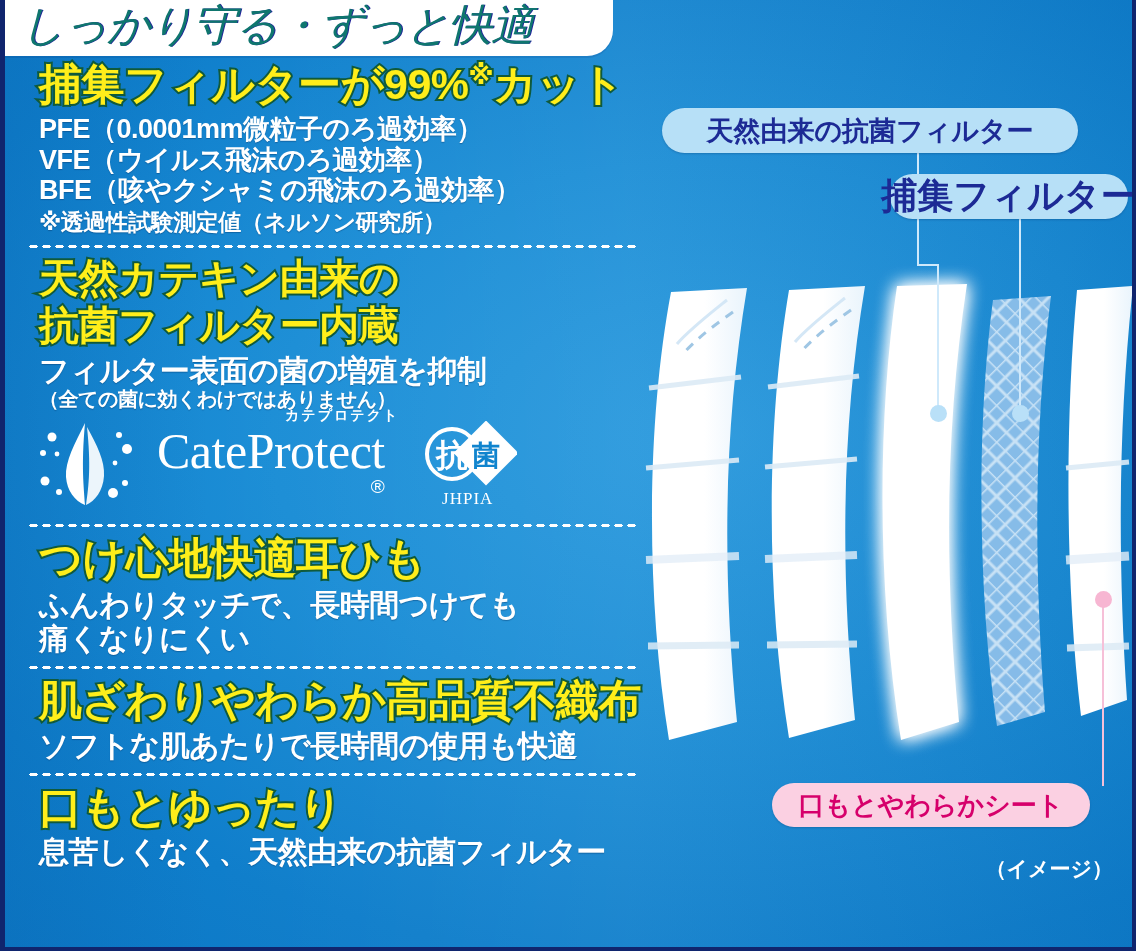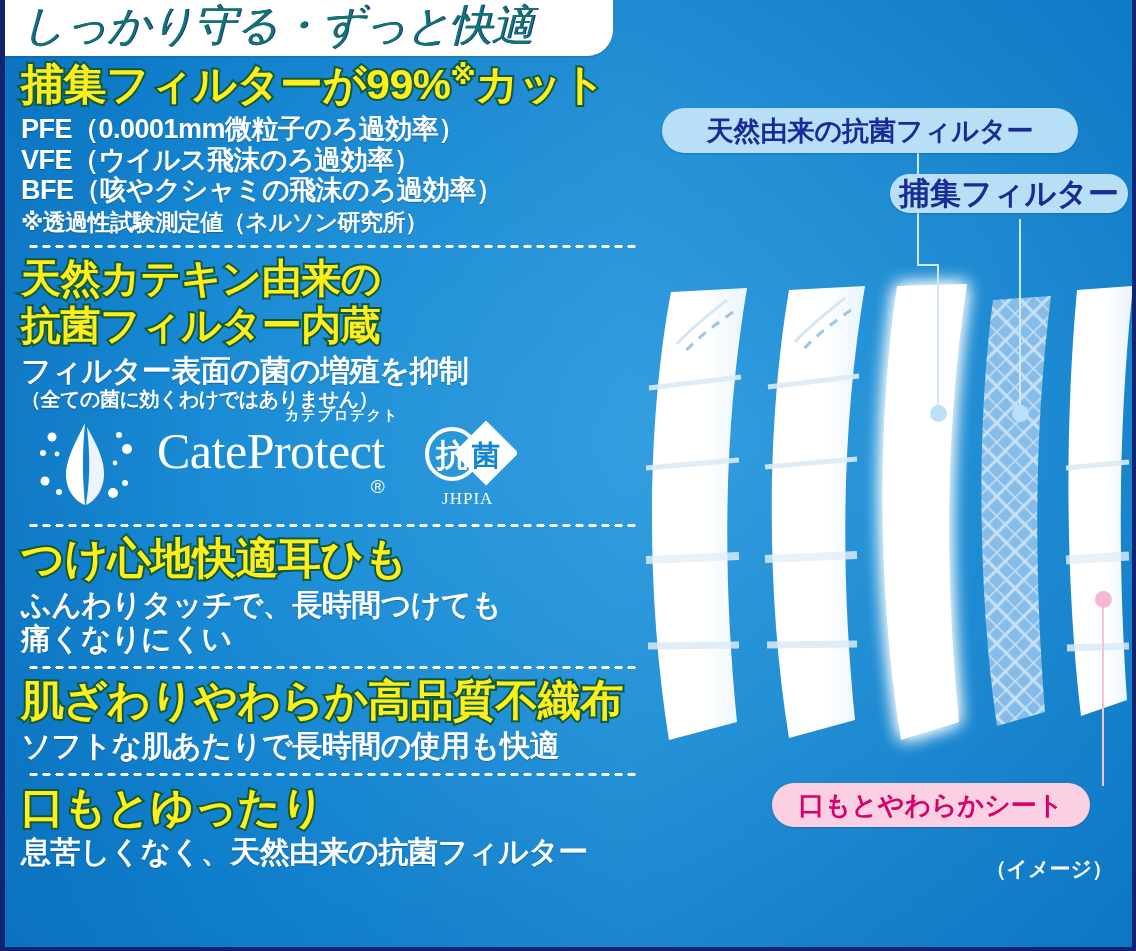--- a/index.html
+++ b/index.html
@@ -69,21 +69,21 @@
   .sz-xs{font-size:20px;}
 
   .sup{font-size:.6em;vertical-align:super;}
 
   .dotline{
     height:4px;margin:9px 0 9px 0;width:610px;
     background-image:radial-gradient(#ffffff 44%, rgba(255,255,255,0) 47%);
     background-size:13px 5px;background-repeat:repeat-x;
   }
 
-  .block{padding:0 0 0 16px;}
+  .block{padding:0 0 0 34px;}
 
   
   .logo-row{display:flex;align-items:center;gap:22px;padding:10px 0 4px 30px;}
   .logo-mark{position:relative;width:100px;height:86px;flex:none;}
   .logo-text-wrap{position:relative;display:flex;align-items:flex-end;flex-direction:column;}
   .logo-ruby{
     position:absolute;top:-19px;left:128px;color:#fff;font-size:14px;letter-spacing:2px;
     font-weight:bold;white-space:nowrap;
   }
   .logo-text{
@@ -102,21 +102,21 @@
 
   .bubble{
     position:absolute;display:flex;align-items:center;justify-content:center;
     border-radius:40px;white-space:nowrap;font-weight:bold;
     box-shadow:0 1px 2px rgba(5,45,95,.25);
   }
   .bubble-blue{background:#b7e0f7;color:#1c2a95;}
   .bubble-pink{background:#fbd0e2;color:#d6006b;}
 
   .bub1{left:33px;top:108px;width:416px;height:45px;font-size:27px;}
-  .bub2{left:261px;top:174px;width:238px;height:39px;font-size:31px;}
+  .bub2{left:261px;top:174px;width:238px;height:45px;font-size:36px;}
   .bub3{left:143px;top:783px;width:318px;height:44px;font-size:26px;}
 
   .imgnote{position:absolute;right:28px;top:855px;color:#ffffff;font-size:21px;font-weight:bold;}
 
   .leader{position:absolute;background:#cfe9fb;}
   .dot{position:absolute;border-radius:50%;}
   .dot-blue{background:#b9e0f8;}
   .dot-pink{background:#f7b6d2;}
   .leader-pink{position:absolute;background:#f6c0d8;}
 

